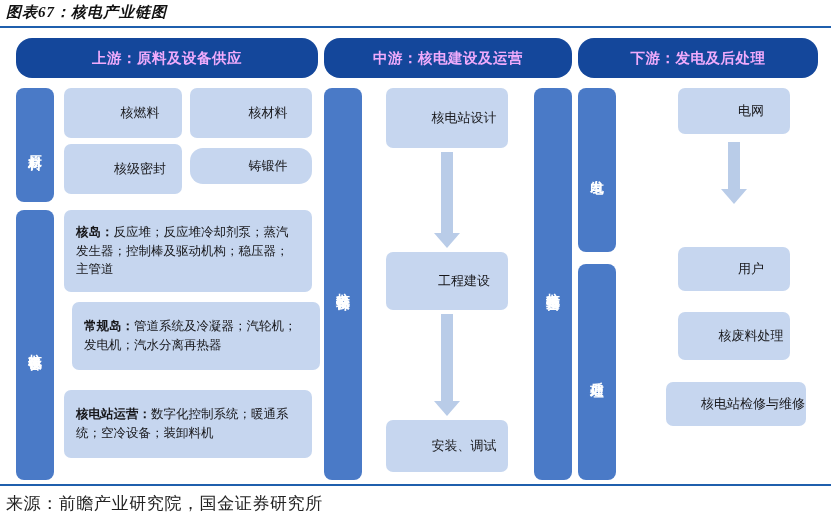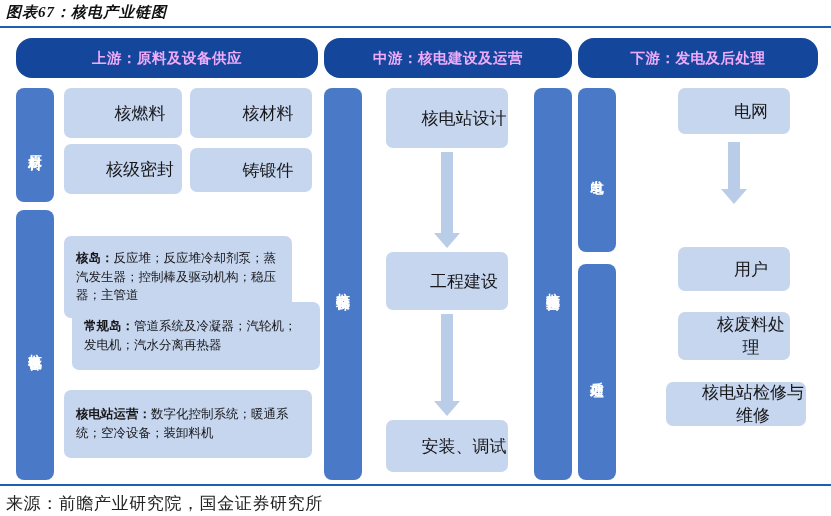--- a/index.html
+++ b/index.html
@@ -114,21 +114,21 @@
 
   
   .box {
     position: absolute;
     background: #c6d6ef;
     border-radius: 7px;
     box-sizing: border-box;
     display: flex;
     align-items: center;
     justify-content: center;
-    font-size: 17px;
+    font-size: 13px;
     color: #17171a;
     text-align: center;
     padding-left: 34px;
   }
   .box.text-left {
     justify-content: flex-start;
     text-align: left;
     padding: 0 12px;
     line-height: 1.5;
     font-size: 12.5px;
@@ -168,27 +168,27 @@
   <div class="col" id="col-upstream">
     <div class="col-header">上游：原料及设备供应</div>
 
     <div class="vlabel" style="left:0px; top:58px; width:38px; height:114px;">
       <span>原材料</span>
     </div>
 
     <div class="box" style="left:48px; top:58px; width:118px; height:50px;">核燃料</div>
     <div class="box" style="left:174px; top:58px; width:122px; height:50px;">核材料</div>
     <div class="box" style="left:48px; top:114px; width:118px; height:50px;">核级密封</div>
-    <div class="box" style="left:174px; top:118px; width:122px; height:44px;">铸锻件</div>
+    <div class="box" style="left:174px; top:118px; width:122px; height:36px;border-radius:13px;">铸锻件</div>
 
     <div class="vlabel" style="left:0px; top:180px; width:38px; height:270px;">
       <span>核电设备</span>
     </div>
 
-    <div class="box text-left" style="left:48px; top:180px; width:228px; height:82px;margin-top:26px;">
+    <div class="box text-left" style="left:48px; top:180px; width:248px; height:82px;">
       <div>
         <b>核岛：</b><span>反应堆；反应堆冷却剂泵；蒸汽发生器；控制棒及驱动机构；稳压器；主管道</span>
       </div>
     </div>
     <div class="box text-left" style="left:48px; top:272px; width:248px; height:68px;margin-left:8px;">
       <div>
         <b>常规岛：</b><span>管道系统及冷凝器；汽轮机；发电机；汽水分离再热器</span>
       </div>
     </div>
     <div class="box text-left" style="left:48px; top:360px; width:248px; height:68px;">

